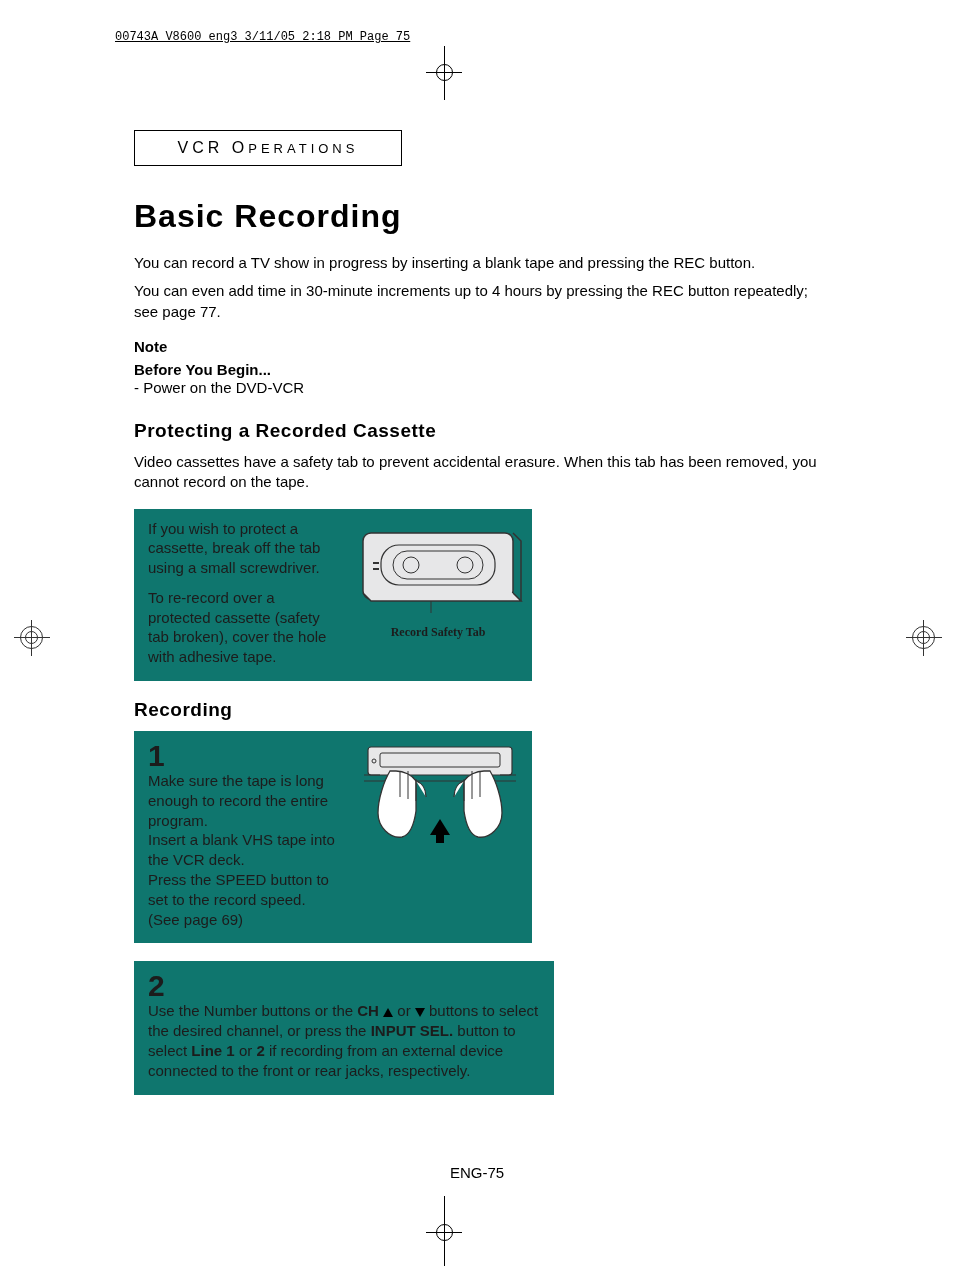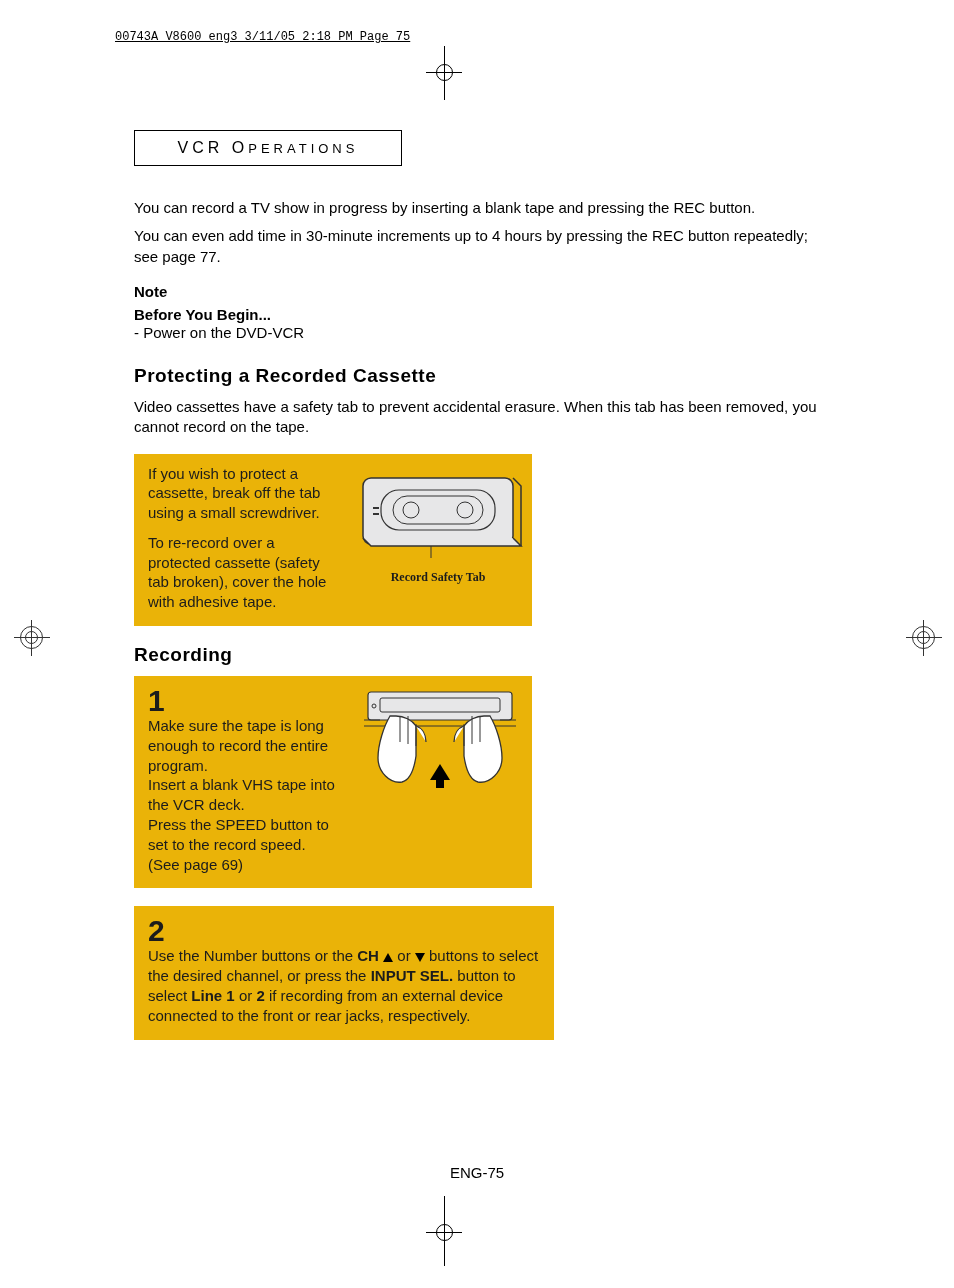--- a/index.html
+++ b/index.html
@@ -88,21 +88,21 @@
   h2 {
     font-family: Arial, sans-serif;
     font-weight: 900;
     font-size: 19px;
     margin-bottom: 10px;
     letter-spacing: 0.5px;
   }
   .sub-body { font-size: 15px; line-height: 1.35; margin-bottom: 16px; }
 
   .step-box {
-    background: #eab308;
+    background: #0f766e;
     padding: 10px 14px 14px 14px;
     width: 398px;
     margin-bottom: 18px;
     color: #1c1c1c;
   }
   .step-box.wide { width: 420px; }
   .step-box p { font-size: 15px; line-height: 1.32; margin-bottom: 10px; }
   .step-box .row { display: flex; gap: 14px; align-items: flex-start; }
   .step-box .txt { flex: 0 0 188px; }
   .step-box .fig { flex: 0 0 176px; display:flex; flex-direction:column; align-items:center; }
@@ -148,20 +148,21 @@
     <div class="v"></div>
     <div class="c1"></div>
     <div class="c2"></div>
 </div>
 
 <div class="section-label-box">
   <span>VCR O</span><span class="small-caps">PERATIONS</span>
 </div>
 
 <div class="content">
+  <h1>Basic Recording</h1>
 
   <div class="intro">You can record a TV show in progress by inserting a blank tape and pressing the REC button.</div>
   <div class="intro">You can even add time in 30-minute increments up to 4 hours by pressing the REC button repeatedly; see page 77.</div>
 
   <div class="note-label">Note</div>
 
   <div class="before-label">Before You Begin...</div>
   <div class="before-list">
     <div>-   Power on the DVD-VCR</div>
   </div>

